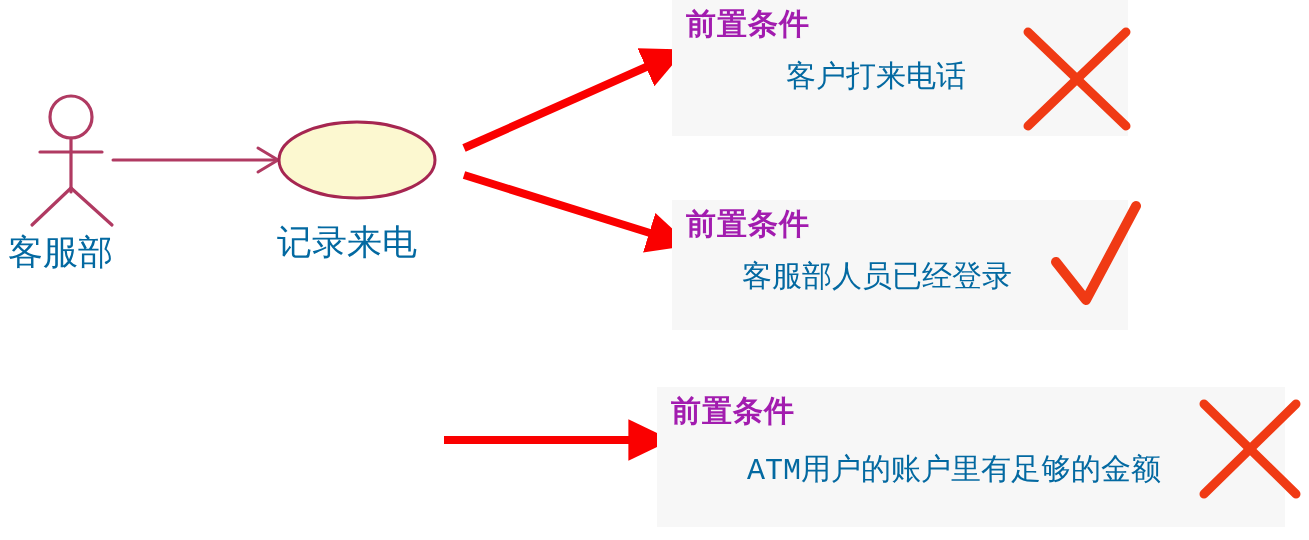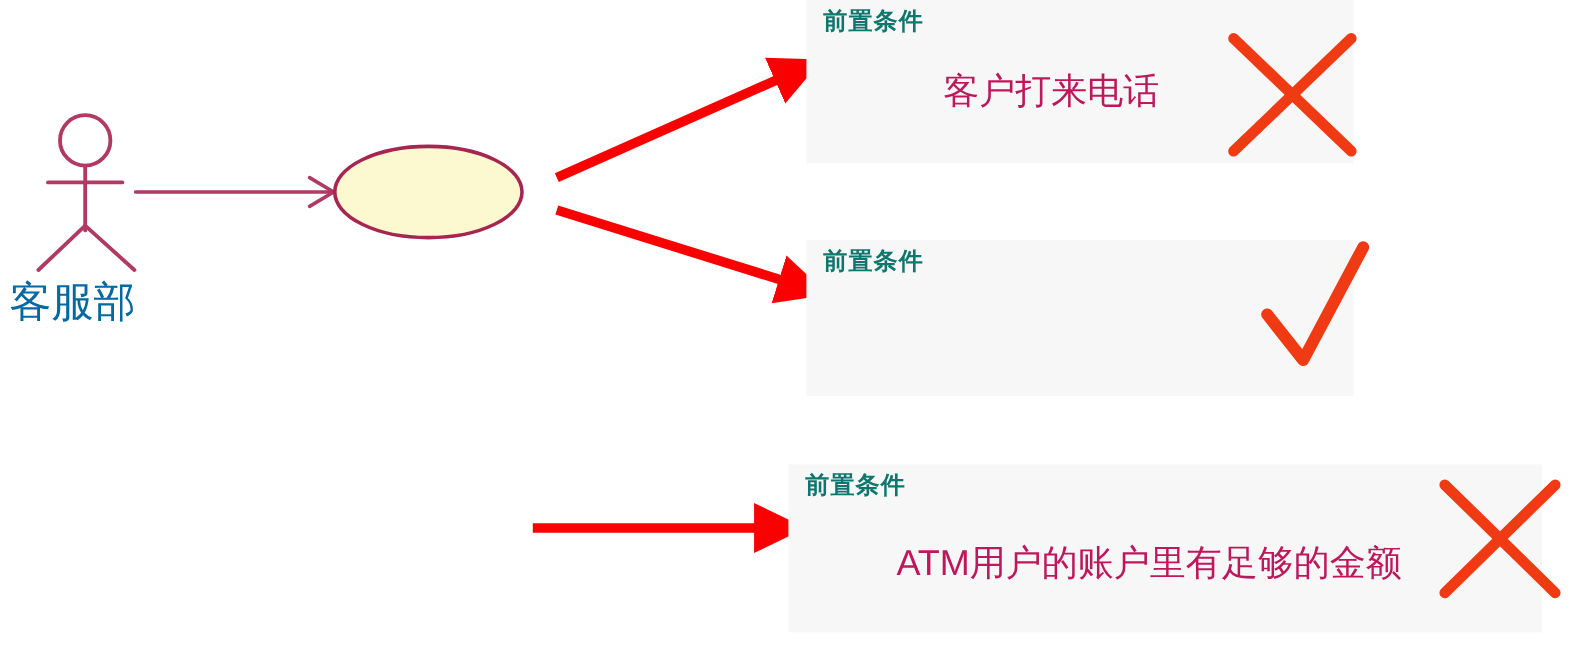--- a/index.html
+++ b/index.html
@@ -34,33 +34,33 @@
   
   .panel {
     position: absolute;
     background: #f7f7f7;
     box-sizing: border-box;
   }
   .panel-title {
     position: absolute;
     left: 14px;
     top: 4px;
-    font-size: 20px;
+    font-size: 30px;
     font-weight: bold;
-    color: #0f766e;
+    color: #a21caf;
     letter-spacing: 1px;
     white-space: nowrap;
     font-family: "DejaVu Sans", "Liberation Sans", sans-serif;
   }
   .panel-body {
     position: absolute;
     font-size: 30px;
-    color: #be185d;
+    color: #0369a1;
     white-space: nowrap;
-    font-family: Liberation Sans, sans-serif;
+    font-family: Liberation Mono, monospace;
   }
 
   
   .mark {
     position: absolute;
     overflow: visible;
   }
 </style>
 </head>
 <body>
@@ -82,20 +82,21 @@
       <g stroke="#b03a62" stroke-width="3" fill="none" stroke-linecap="round">
         <line x1="113" y1="80" x2="276" y2="80"></line>
         <path d="M258 68 L278 80 L258 92"></path>
       </g>
 
       <ellipse cx="357" cy="80" rx="78" ry="38" fill="#fcf8d0" stroke="#a62651" stroke-width="3"></ellipse>
     </svg>
 
     <div class="actor-label" style="left:8px; top:155px;">客服部</div>
 
+    <div class="usecase-label" style="left:277px; top:145px;">记录来电</div>
   </div>
 
   <svg class="mark" style="left:430px; top:30px;" width="260" height="230" viewBox="0 0 260 230">
     <defs>
       <marker id="redArrow" markerWidth="6" markerHeight="6" refX="2.2" refY="3" orient="auto" markerUnits="strokeWidth">
         <path d="M0,0.4 L5.4,3 L0,5.6 z" fill="#fa0000"></path>
       </marker>
     </defs>
     <line x1="34" y1="118" x2="232" y2="30" stroke="#fa0000" stroke-width="8" marker-end="url(#redArrow)"></line>
     <line x1="34" y1="145" x2="236" y2="208" stroke="#fa0000" stroke-width="8" marker-end="url(#redArrow)"></line>
@@ -105,20 +106,21 @@
     <div class="panel-title">前置条件</div>
     <div class="panel-body" style="left:114px; top:56px;">客户打来电话</div>
   </div>
   <svg class="mark" style="left:1018px; top:22px;" width="120" height="120" viewBox="0 0 120 120">
     <line x1="10" y1="10" x2="108" y2="104" stroke="#f03a14" stroke-width="9" stroke-linecap="round"></line>
     <line x1="108" y1="10" x2="10" y2="104" stroke="#f03a14" stroke-width="9" stroke-linecap="round"></line>
   </svg>
 
   <div class="panel" style="left:672px; top:200px; width:456px; height:130px;">
     <div class="panel-title">前置条件</div>
+    <div class="panel-body" style="left:70px; top:56px;">客服部人员已经登录</div>
   </div>
   <svg class="mark" style="left:1040px; top:196px;" width="110" height="130" viewBox="0 0 110 130">
     <path d="M16 66 L46 104 L96 10" stroke="#f03a14" stroke-width="10" fill="none" stroke-linecap="round" stroke-linejoin="round"></path>
   </svg>
 
 
   <svg class="mark" style="left:440px; top:420px;" width="230" height="40" viewBox="0 0 230 40">
     <defs>
       <marker id="redArrow2" markerWidth="6" markerHeight="6" refX="2.2" refY="3" orient="auto" markerUnits="strokeWidth">
         <path d="M0,0.4 L5.4,3 L0,5.6 z" fill="#fa0000"></path>

